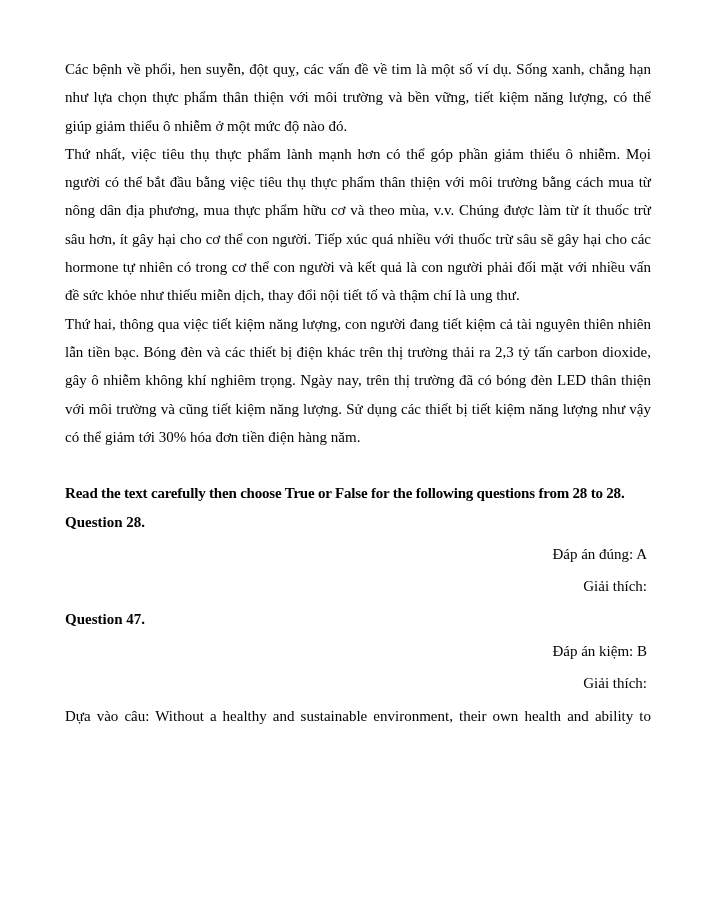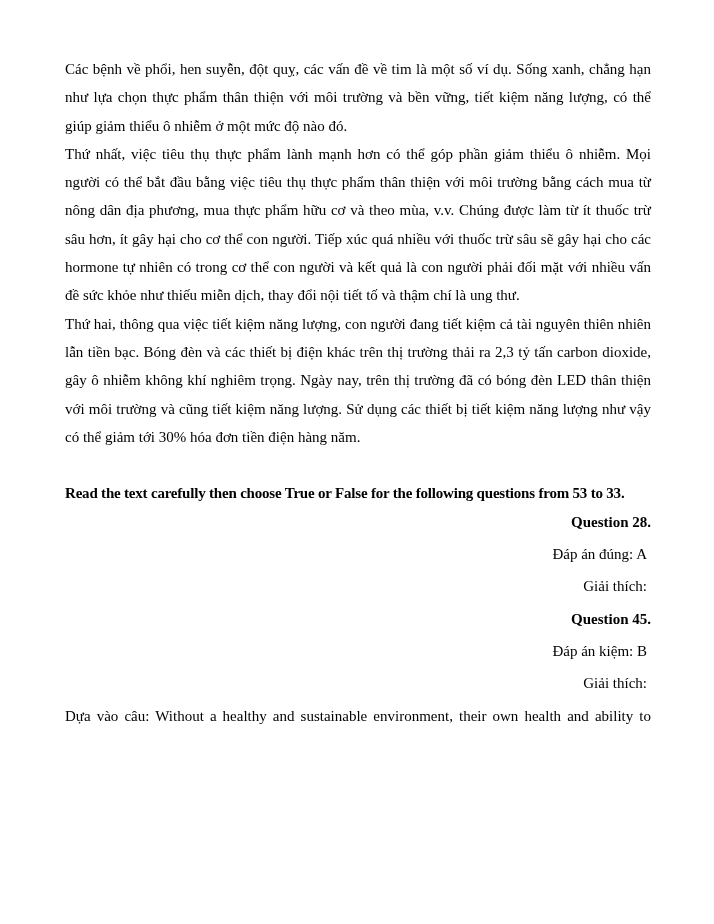--- a/index.html
+++ b/index.html
@@ -27,46 +27,46 @@
   .instruction {
     margin: 28.3px 0 0 0;
     font-weight: bold;
     white-space: nowrap;
     letter-spacing: -0.2px;
     text-align: left;
   }
   .q-title {
     margin: 0;
     font-weight: bold;
-    text-align: right;
+    text-align: left;
   }
   .line {
     margin: 4px;
     text-align: right;
   }
 </style>
 </head>
 <body>
 
 <div class="page">
 
   <p class="para">Các bệnh về phổi, hen suyễn, đột quỵ, các vấn đề về tim là một số ví dụ. Sống xanh, chẳng hạn như lựa chọn thực phẩm thân thiện với môi trường và bền vững, tiết kiệm năng lượng, có thể giúp giảm thiểu ô nhiễm ở một mức độ nào đó.</p>
   <p class="para">Thứ nhất, việc tiêu thụ thực phẩm lành mạnh hơn có thể góp phần giảm thiểu ô nhiễm. Mọi người có thể bắt đầu bằng việc tiêu thụ thực phẩm thân thiện với môi trường bằng cách mua từ nông dân địa phương, mua thực phẩm hữu cơ và theo mùa, v.v. Chúng được làm từ ít thuốc trừ sâu hơn, ít gây hại cho cơ thể con người. Tiếp xúc quá nhiều với thuốc trừ sâu sẽ gây hại cho các hormone tự nhiên có trong cơ thể con người và kết quả là con người phải đối mặt với nhiều vấn đề sức khỏe như thiếu miễn dịch, thay đổi nội tiết tố và thậm chí là ung thư.</p>
   <p class="para">Thứ hai, thông qua việc tiết kiệm năng lượng, con người đang tiết kiệm cả tài nguyên thiên nhiên lẫn tiền bạc. Bóng đèn và các thiết bị điện khác trên thị trường thải ra 2,3 tỷ tấn carbon dioxide, gây ô nhiễm không khí nghiêm trọng. Ngày nay, trên thị trường đã có bóng đèn LED thân thiện với môi trường và cũng tiết kiệm năng lượng. Sử dụng các thiết bị tiết kiệm năng lượng như vậy có thể giảm tới 30% hóa đơn tiền điện hàng năm.</p>
 
-  <p class="instruction">Read the text carefully then choose True or False for the following questions from 53 to 33.</p>
+  <p class="instruction">Read the text carefully then choose True or False for the following questions from 28 to 28.</p>
 
   <div>
     <p class="q-title">Question 28.</p>
     <p class="line">Đáp án đúng: A</p>
     <p class="line">Giải thích:</p>
   </div>
 
   <div>
-    <p class="q-title">Question 45.</p>
+    <p class="q-title">Question 47.</p>
     <p class="line">Đáp án kiệm: B</p>
     <p class="line">Giải thích:</p>
     <p class="para">Dựa vào câu: Without a healthy and sustainable environment, their own health and ability to leave behind a sustainable planet to those who live after them is negatively affected. (Nếu không có một môi trường lành mạnh và bền vững, sức khỏe của chính họ cũng như khả năng để lại một hành tinh bền vững cho thế hệ sau sẽ bị ảnh hưởng tiêu cực.)</p>
   </div>
 
   <div>
     <p class="q-title">Question 30.</p>
   </div>
 
 </div>

